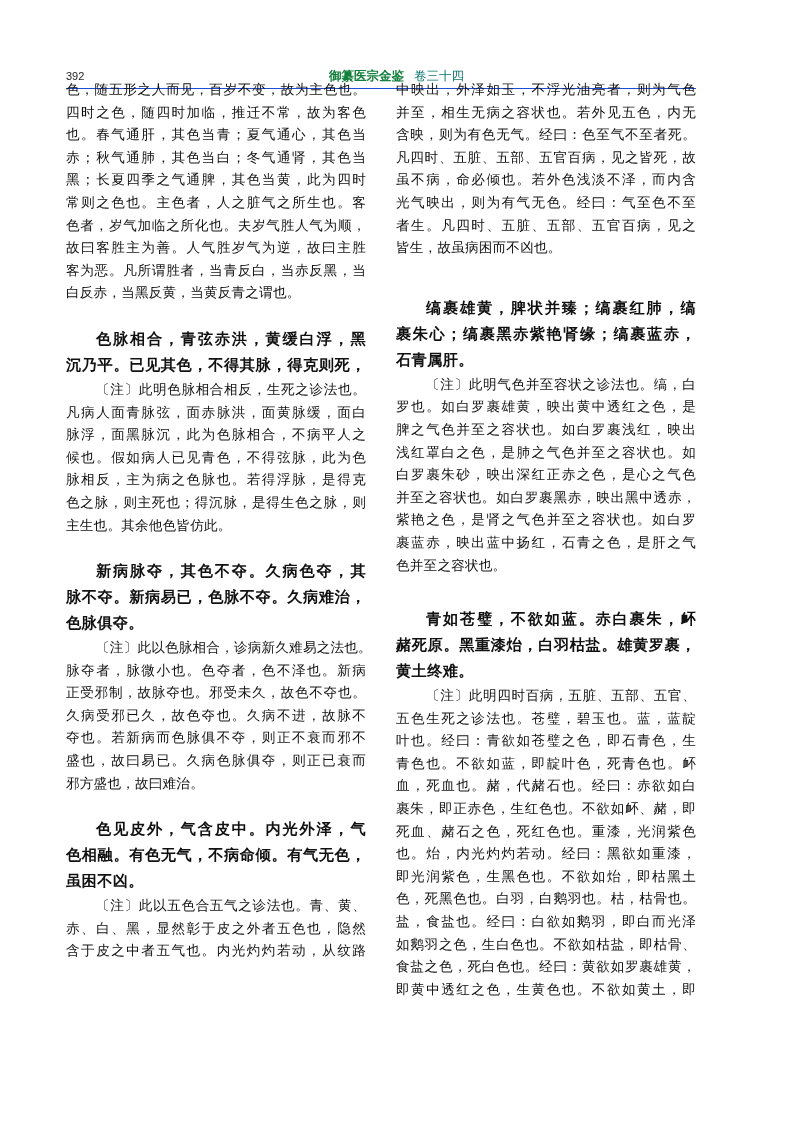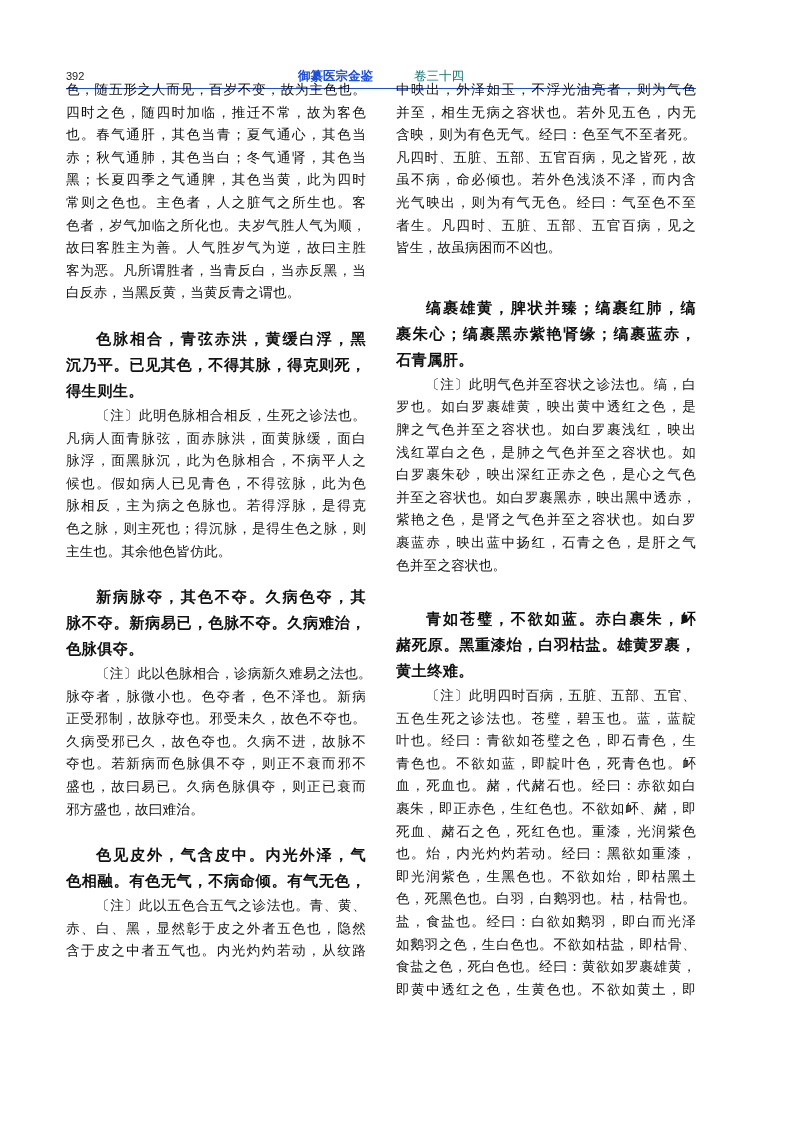--- a/index.html
+++ b/index.html
@@ -10,22 +10,22 @@
     }
     .page-header {
       position: absolute; left: 66px; top: 68px; width: 630px; height: 20px;
       border-bottom: 1px solid #1d4ed8;
     }
     .page-number {
       position: absolute; left: 0; top: 2px;
       font-family: "Liberation Sans", sans-serif; font-size: 11px; color: #222;
     }
     .running-title {
-      position: absolute; left: 232px; top: 0;
-      font-family: "DejaVu Sans", sans-serif; font-size: 12.5px; font-weight: bold; color: #1d4ed8;
+      position: absolute; left: 263px; top: 0;
+      font-family: "DejaVu Sans", sans-serif; font-size: 12.5px; font-weight: bold; color: #15803d;
       white-space: nowrap;
     }
     .running-volume {
       position: absolute; left: 348px; top: 0;
       font-family: "DejaVu Sans", sans-serif; font-size: 12.5px; color: #0f766e;
       white-space: nowrap;
     }
     .column { position: absolute; top: 78px; width: 300px; }
     .col-left { left: 66px; }
     .col-right { left: 396px; }
@@ -62,21 +62,20 @@
     <div class="line">色者，岁气加临之所化也。夫岁气胜人气为顺，</div>
     <div class="line">故曰客胜主为善。人气胜岁气为逆，故曰主胜</div>
     <div class="line">客为恶。凡所谓胜者，当青反白，当赤反黑，当</div>
     <div class="line last">白反赤，当黑反黄，当黄反青之谓也。</div>
   </div>
 
   <div class="gap"></div>
   <div class="heading">
     <div class="line indent">色脉相合，青弦赤洪，黄缓白浮，黑</div>
     <div class="line">沉乃平。已见其色，不得其脉，得克则死，</div>
-    <div class="line last">得生则生。</div>
   </div>
   <div>
     <div class="line indent">〔注〕此明色脉相合相反，生死之诊法也。</div>
     <div class="line">凡病人面青脉弦，面赤脉洪，面黄脉缓，面白</div>
     <div class="line">脉浮，面黑脉沉，此为色脉相合，不病平人之</div>
     <div class="line">候也。假如病人已见青色，不得弦脉，此为色</div>
     <div class="line">脉相反，主为病之色脉也。若得浮脉，是得克</div>
     <div class="line">色之脉，则主死也；得沉脉，是得生色之脉，则</div>
     <div class="line last">主生也。其余他色皆仿此。</div>
   </div>
@@ -94,20 +93,21 @@
     <div class="line">久病受邪已久，故色夺也。久病不进，故脉不</div>
     <div class="line">夺也。若新病而色脉俱不夺，则正不衰而邪不</div>
     <div class="line">盛也，故曰易已。久病色脉俱夺，则正已衰而</div>
     <div class="line last">邪方盛也，故曰难治。</div>
   </div>
 
   <div class="gap"></div>
   <div class="heading">
     <div class="line indent">色见皮外，气含皮中。内光外泽，气</div>
     <div class="line">色相融。有色无气，不病命倾。有气无色，</div>
+    <div class="line last">虽困不凶。</div>
   </div>
   <div>
     <div class="line indent">〔注〕此以五色合五气之诊法也。青、黄、</div>
     <div class="line">赤、白、黑，显然彰于皮之外者五色也，隐然</div>
     <div class="line">含于皮之中者五气也。内光灼灼若动，从纹路</div>
   </div>
 </div>
 
 <div class="column col-right">
   <div>

